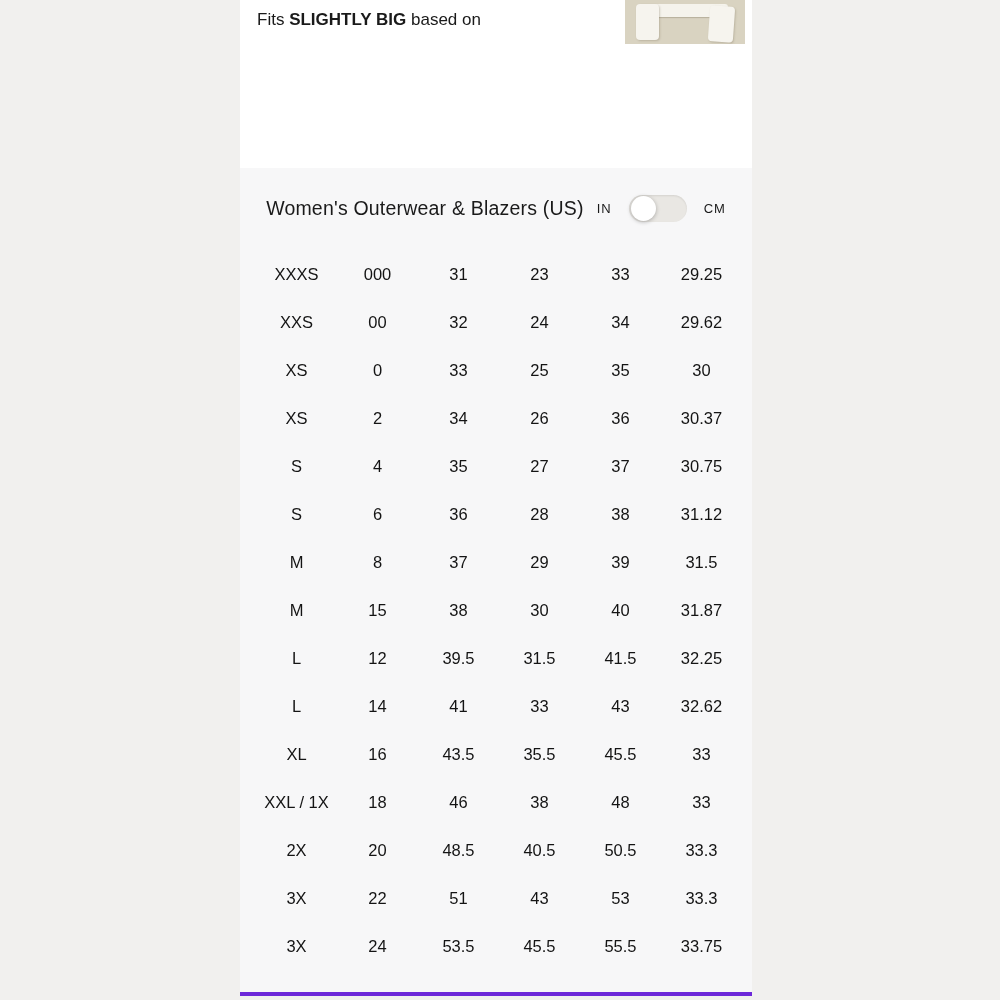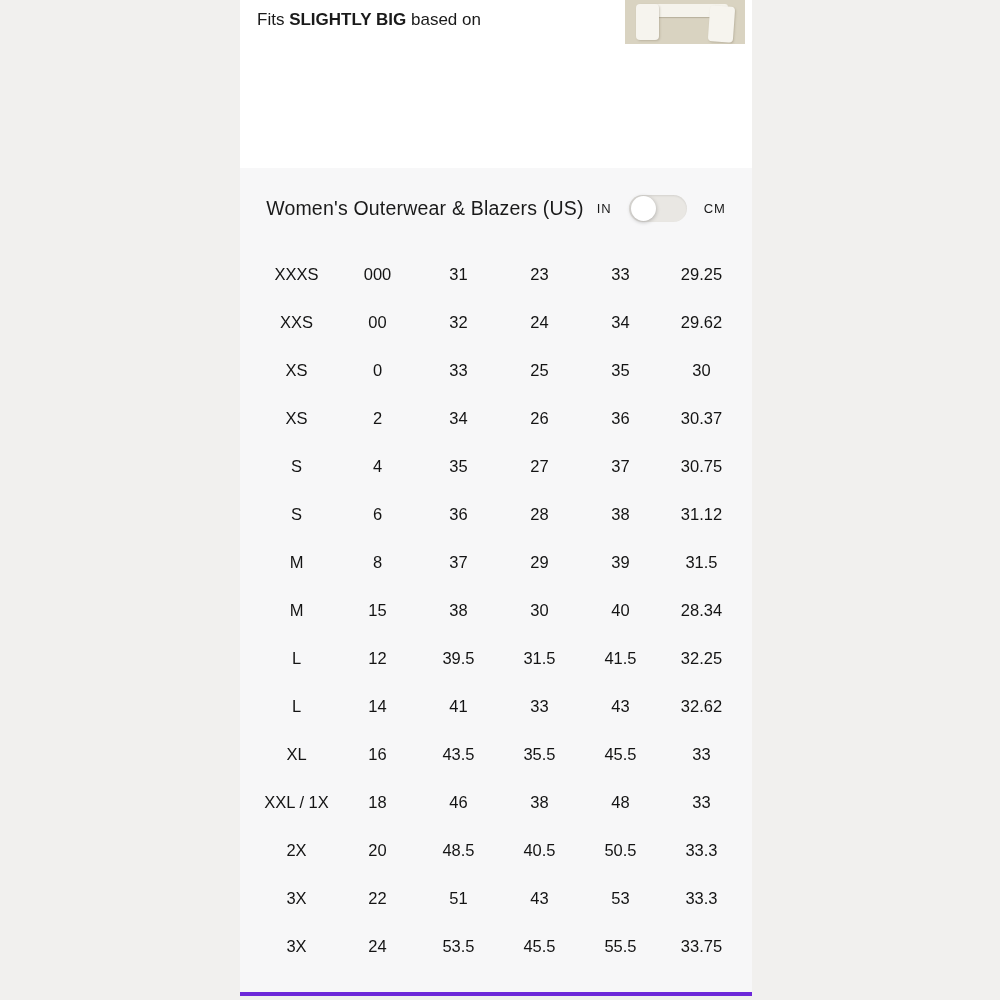--- a/index.html
+++ b/index.html
@@ -155,21 +155,21 @@
             <div class="td">8</div>
             <div class="td">37</div>
             <div class="td">29</div>
             <div class="td">39</div>
             <div class="td">31.5</div>
             <div class="td">M</div>
             <div class="td">15</div>
             <div class="td">38</div>
             <div class="td">30</div>
             <div class="td">40</div>
-            <div class="td">28.34</div>
+            <div class="td">31.87</div>
             <div class="td">L</div>
             <div class="td">12</div>
             <div class="td">39.5</div>
             <div class="td">31.5</div>
             <div class="td">41.5</div>
             <div class="td">32.25</div>
             <div class="td">L</div>
             <div class="td">14</div>
             <div class="td">41</div>
             <div class="td">33</div>

